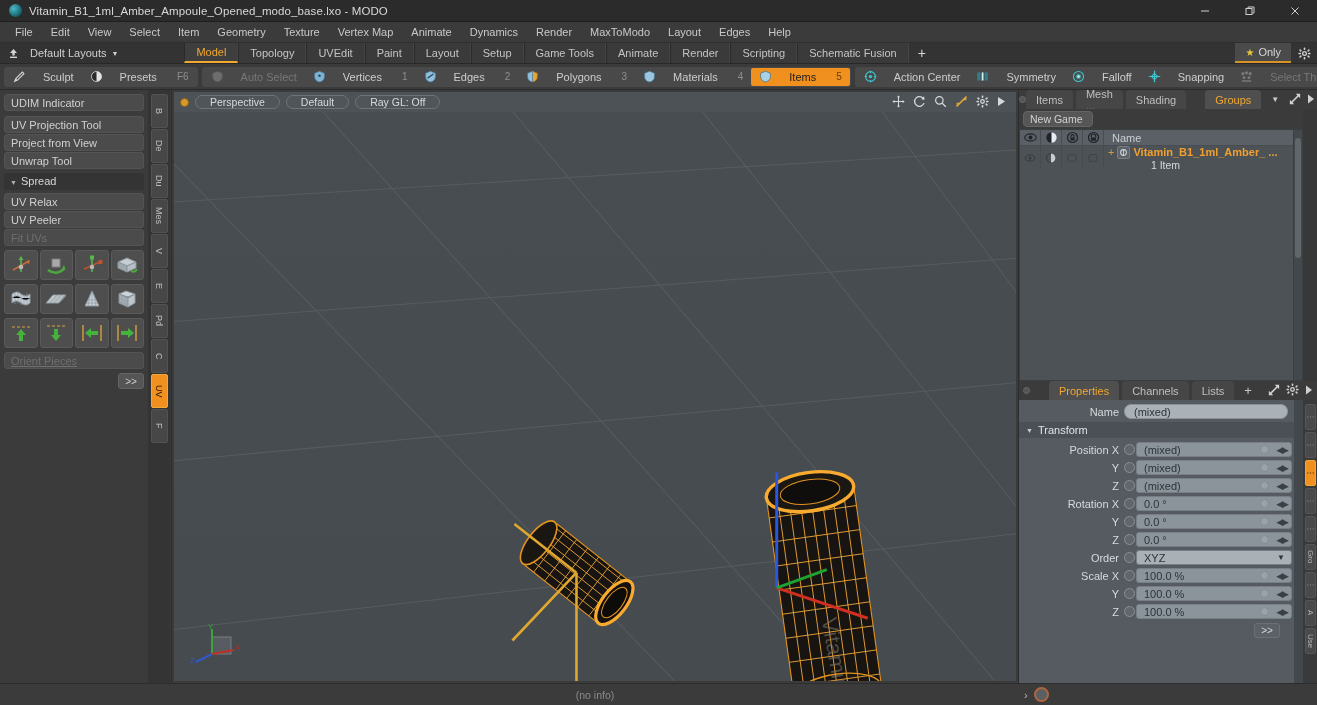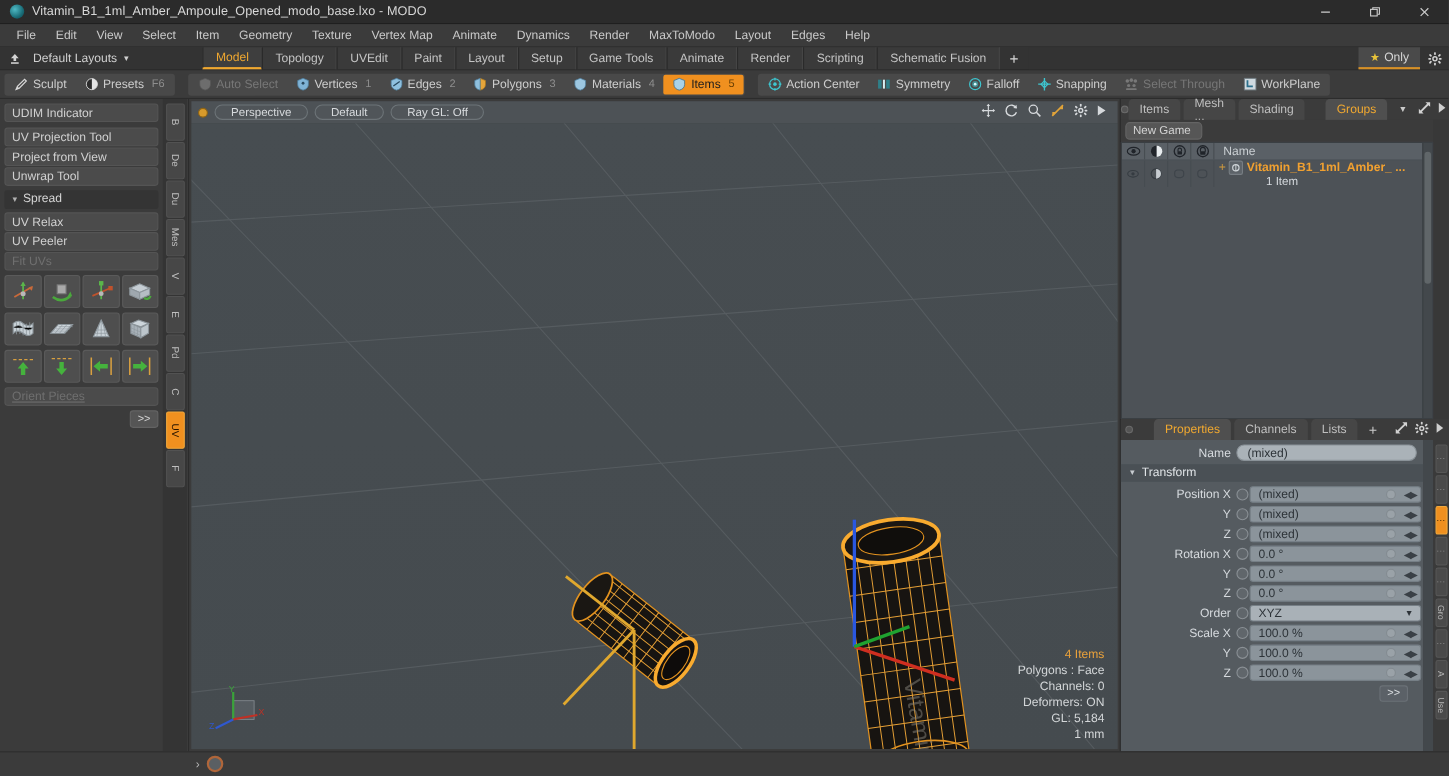--- a/index.html
+++ b/index.html
@@ -67,21 +67,21 @@
   .only-btn .star { color: #e8c43a; font-size: 10px; }
   .gear-box { width: 26px; display: flex; align-items: center; justify-content: center; background: #333; }
 
   
   .modebar {
     height: 26px; background: #3b3b3b; display: flex; align-items: center;
     flex: 0 0 26px; border-bottom: 1px solid #2c2c2c; padding-left: 4px; gap: 2px;
   }
   .grp { display: flex; align-items: center; height: 20px; background: #494949; border-radius: 3px; padding: 0 1px; }
   .tbtn {
-    display: flex; align-items: center; gap: 4px; height: 18px; padding: 0 8px;
+    display: flex; align-items: center; gap: 17px; height: 18px; padding: 0 8px;
     font-size: 11px; color: #cdcdcd; border-radius: 2px; white-space: nowrap;
   }
   .tbtn.dim { color: #777; }
   .tbtn.active { background: #f0901f; color: #1e1e1e; }
   .tbtn .num { color: #8e8e8e; font-size: 10px; margin-left: 3px; }
   .tbtn.active .num { color: #6b4004; }
   .ico { width: 13px; height: 13px; flex: 0 0 13px; display:block; }
   .toolgap { width: 8px; }
 
   
@@ -734,28 +734,20 @@
             <line x1="402" y1="455" x2="338" y2="522" stroke="#e0a82e"></line>
             <line x1="402" y1="455" x2="340" y2="407" stroke="#e0a82e"></line>
           </g>
           <g stroke-width="3" fill="none">
             <line x1="602" y1="470" x2="602" y2="356" stroke="#2a57e0"></line>
             <line x1="602" y1="470" x2="693" y2="500" stroke="#cf2e20"></line>
             <line x1="602" y1="470" x2="652" y2="452" stroke="#1fa330"></line>
           </g>
         </svg>
 
-        <div class="vpinfo">
-          <div class="hl">4 Items</div>
-          <div>Polygons : Face</div>
-          <div>Channels: 0</div>
-          <div>Deformers: ON</div>
-          <div>GL: 5,184</div>
-          <div>1 mm</div>
-        </div>
 
         <svg class="axisgizmo" viewBox="0 0 56 48">
           <rect x="24" y="18" width="19" height="17" fill="#5a6065" stroke="#8d9398" stroke-width="0.8" opacity="0.85"></rect>
           <line x1="24" y1="35" x2="24" y2="10" stroke="#3aa33a" stroke-width="2"></line>
           <text x="20" y="10" font-size="8" fill="#3aa33a" font-family="Liberation Sans, sans-serif">Y</text>
           <line x1="24" y1="35" x2="46" y2="31" stroke="#c03024" stroke-width="2"></line>
           <text x="47" y="31" font-size="8" fill="#c03024" font-family="Liberation Sans, sans-serif">X</text>
           <line x1="24" y1="35" x2="8" y2="43" stroke="#2f58cf" stroke-width="2"></line>
           <text x="2" y="44" font-size="8" fill="#2f58cf" font-family="Liberation Sans, sans-serif">Z</text>
         </svg>
@@ -1026,18 +1018,19 @@
               <span class="rtab">A</span>
               <span class="rtab">Use</span>
             </div>
         </div>
       </div>
     </div>
   </div>
 
   <div class="statusbar">
     <span class="statusleft"></span>
+    <span class="statusmid">(no info)</span>
     <span class="statusright">
       <span class="cmdarrow">›</span>
       <span class="cmdcircle"></span>
     </span>
   </div>
 </div>
 
 </body></html>

